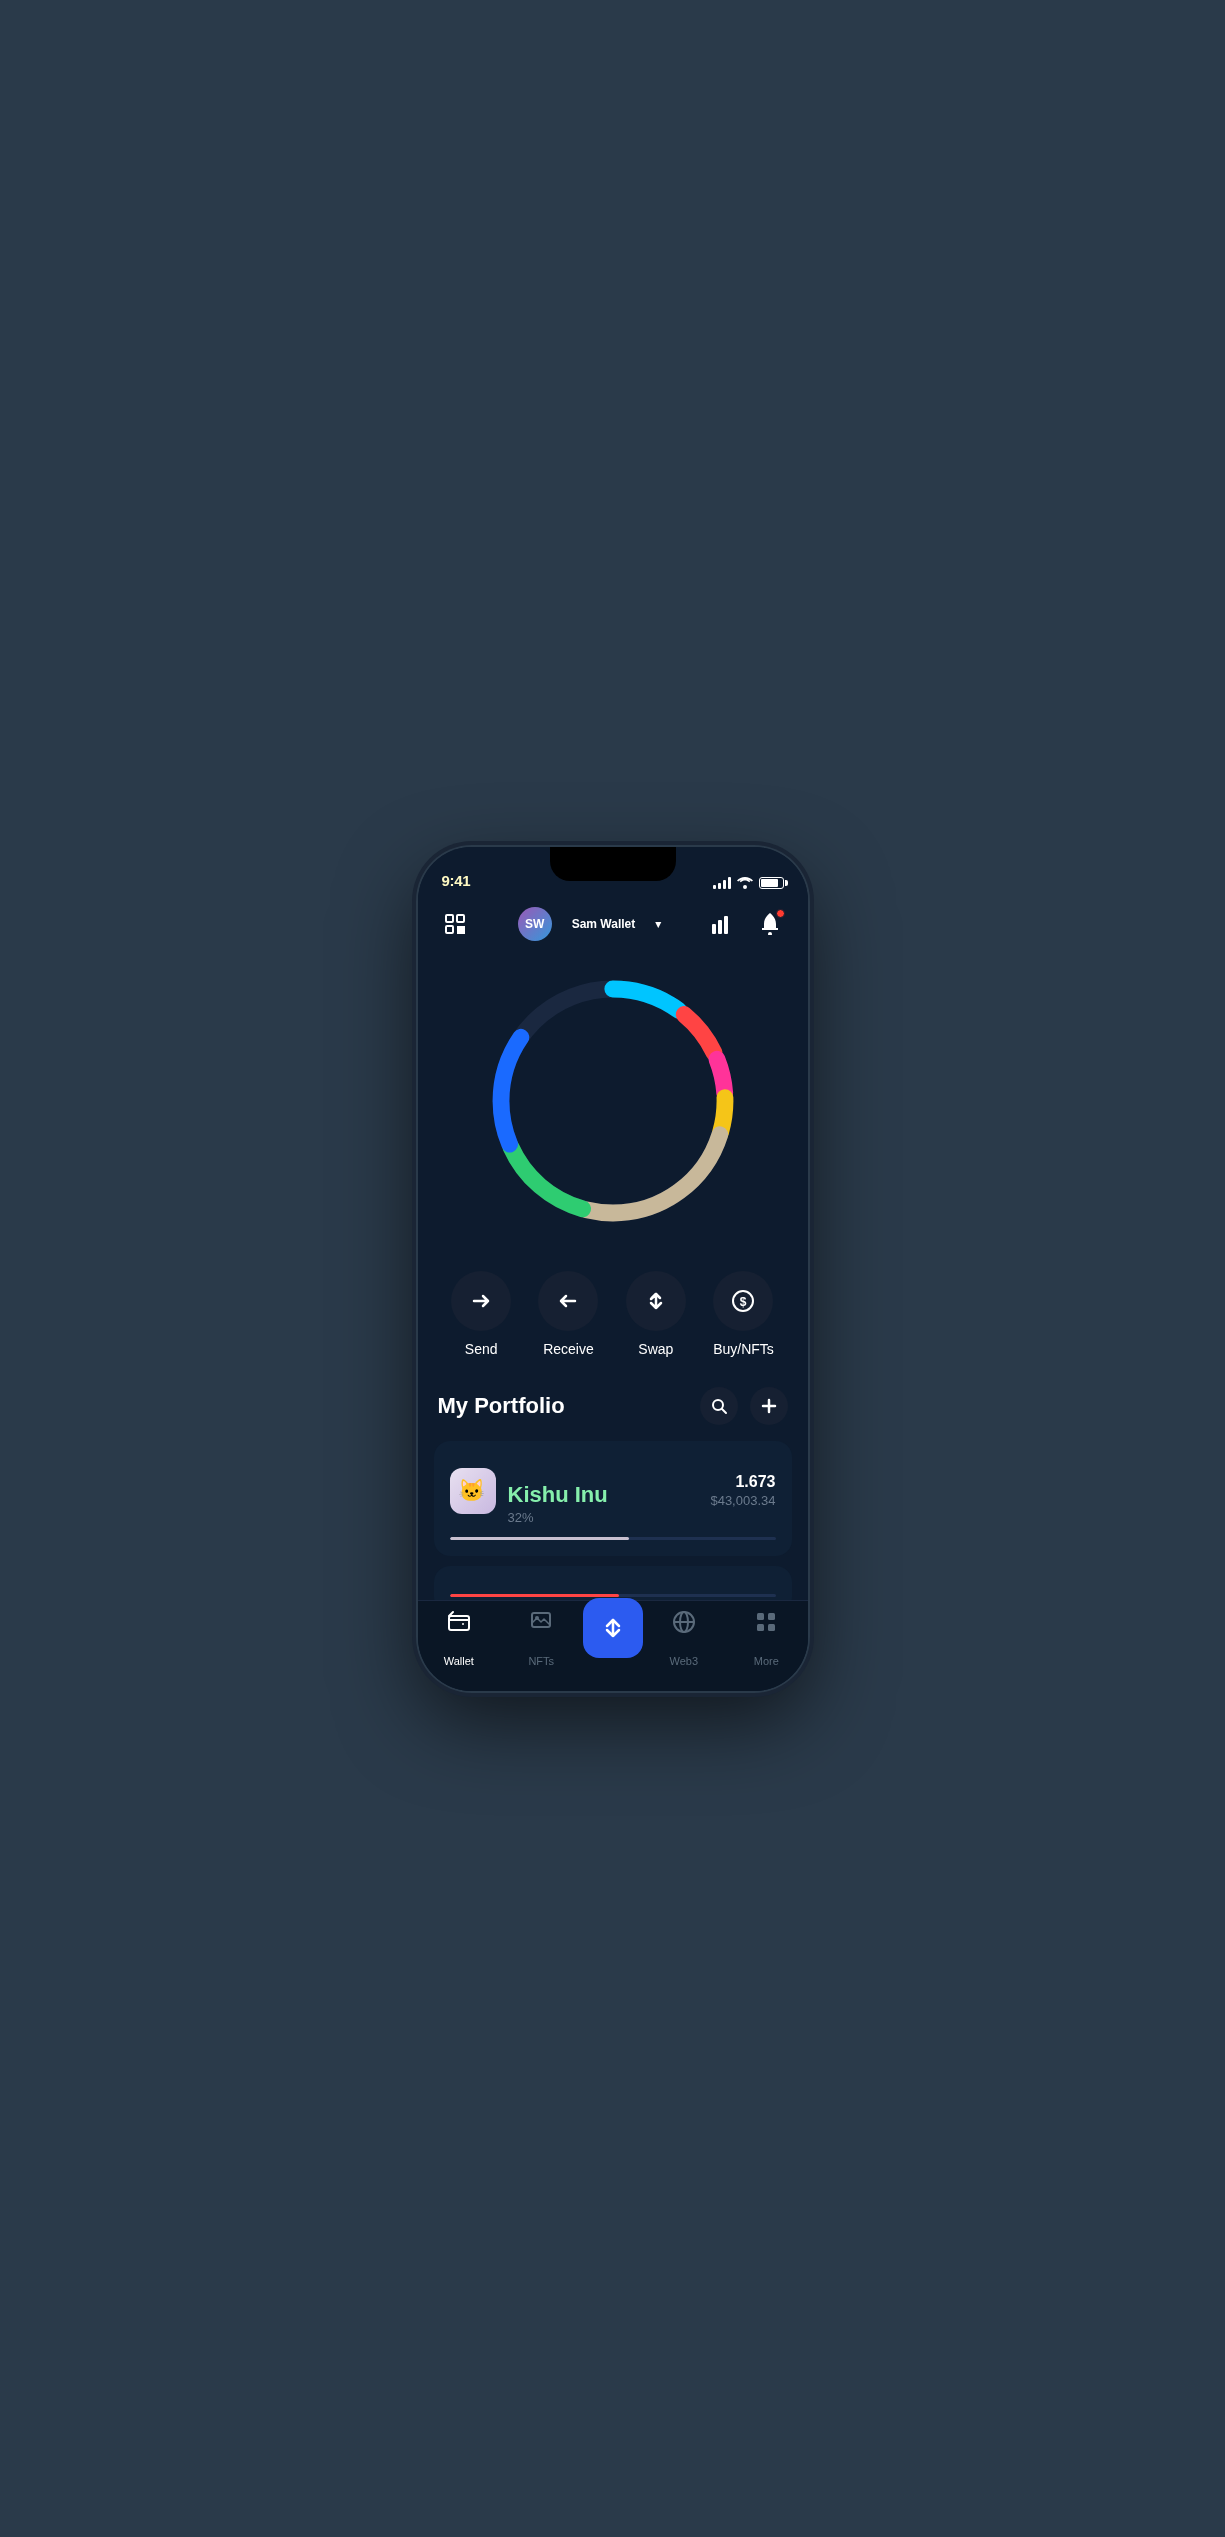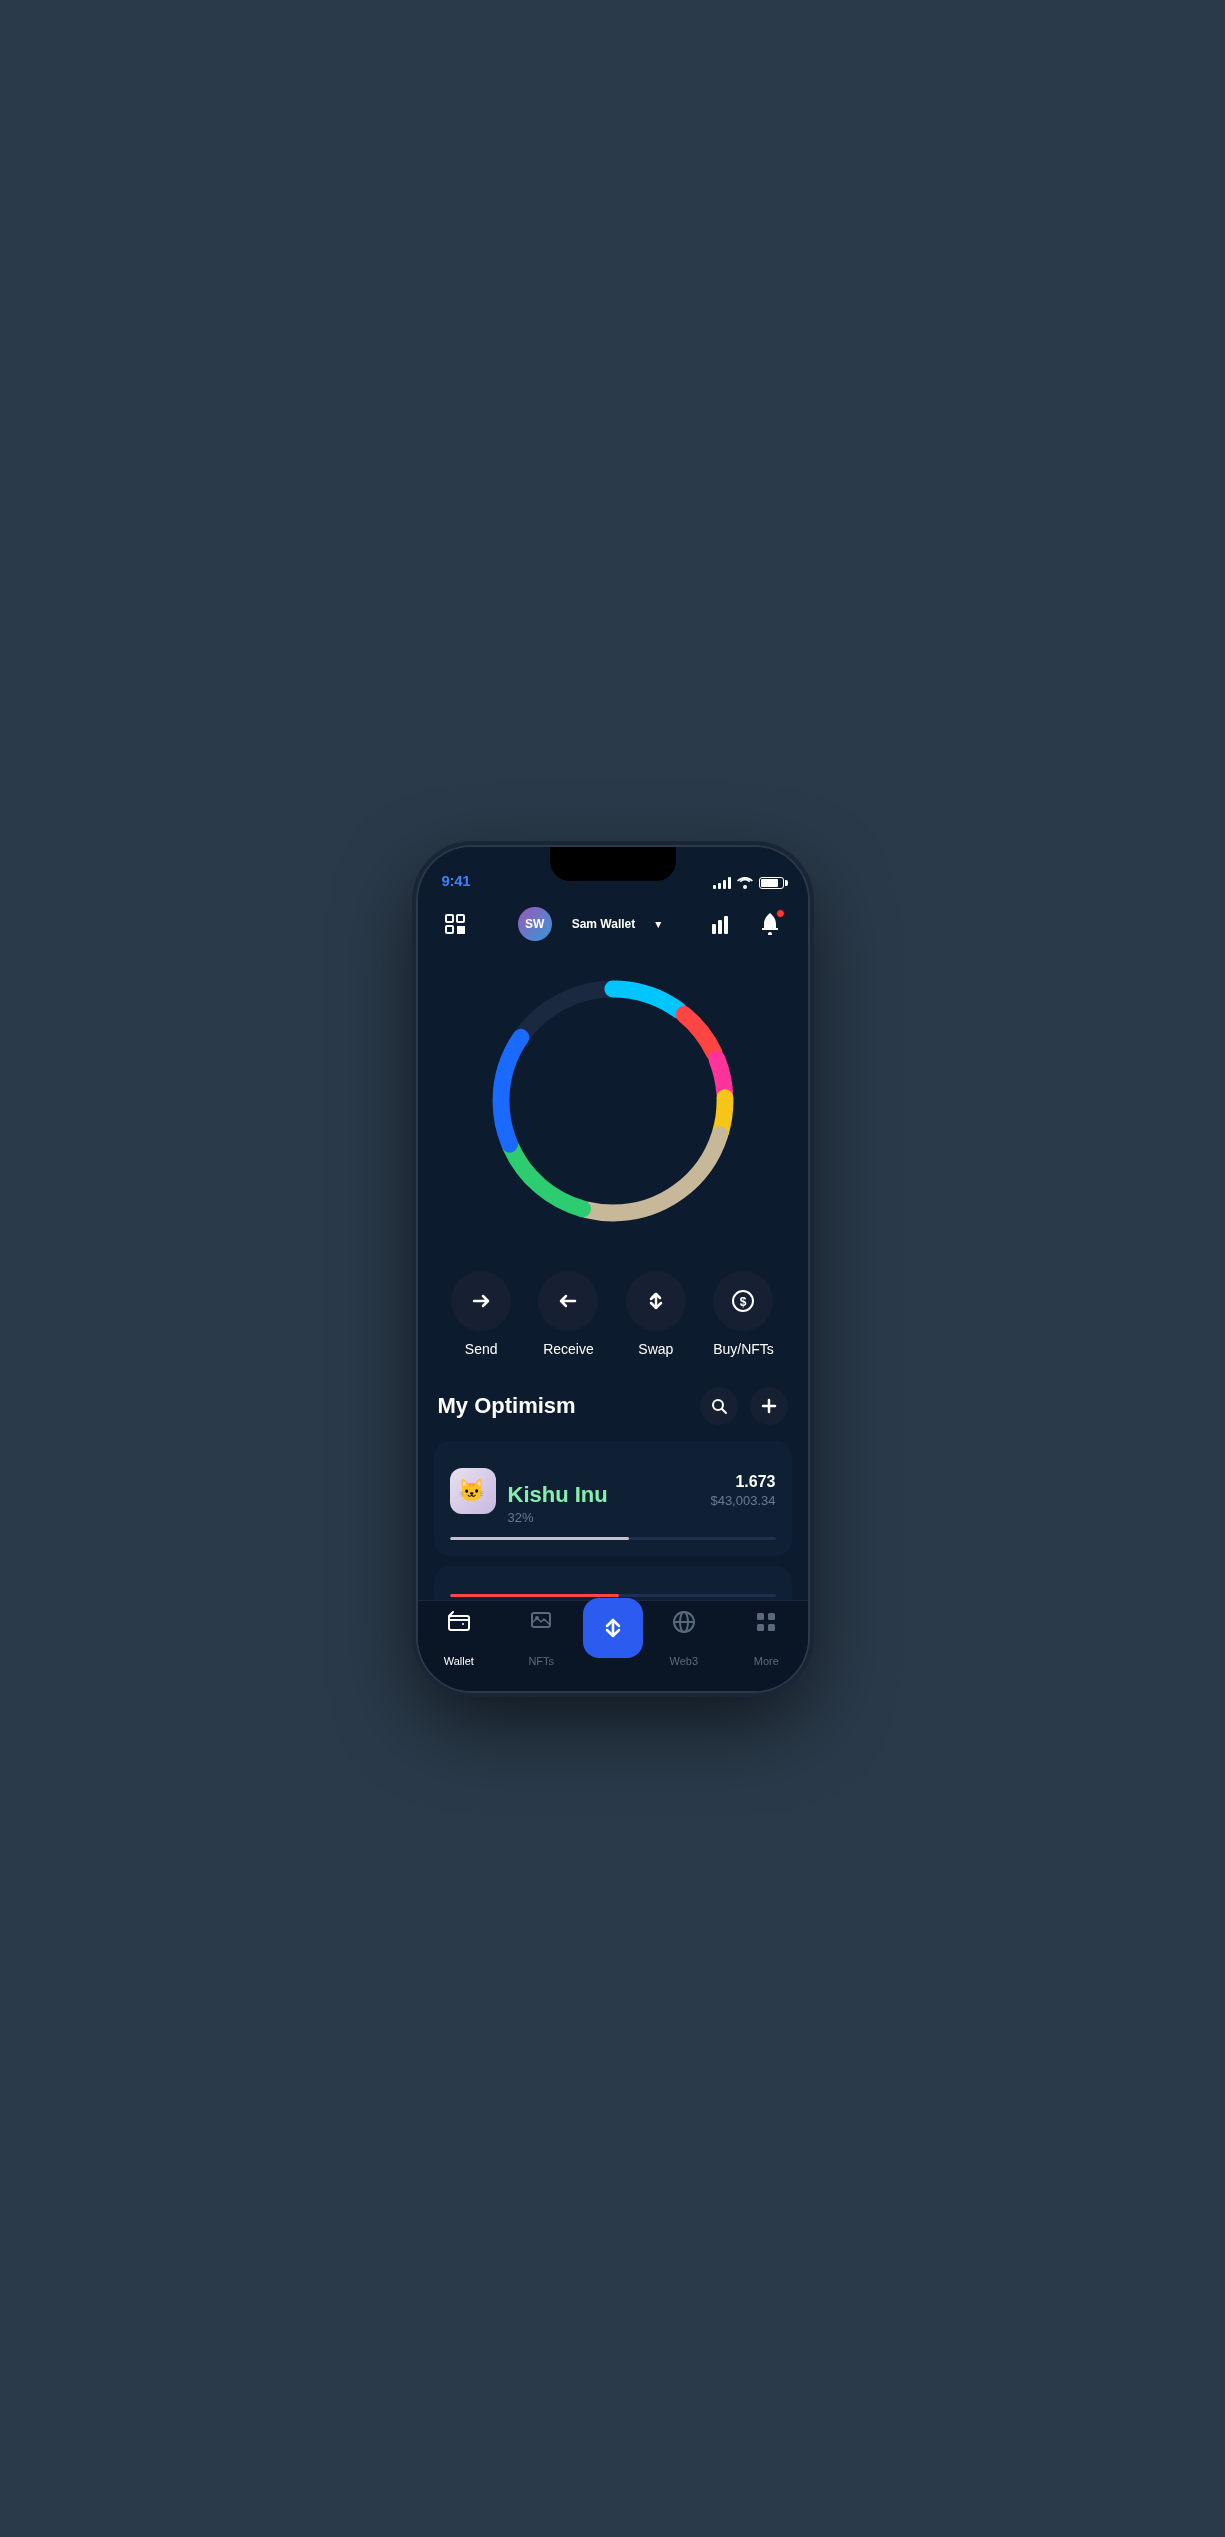--- a/index.html
+++ b/index.html
@@ -50,21 +50,21 @@
       display: flex;
       align-items: flex-end;
       justify-content: space-between;
       padding: 0 24px 8px;
       z-index: 99;
     }
 
     .status-time {
       font-size: 15px;
       font-weight: 600;
-      color: #3b82f6;
+      color: #fef9c3;
       letter-spacing: -0.3px;
     }
 
     .status-icons {
       display: flex;
       align-items: center;
       gap: 6px;
     }
 
     .signal-bars {
@@ -636,21 +636,21 @@
             <circle cx="12" cy="12" r="10" stroke="white" stroke-width="2"></circle>
             <text x="12" y="17" text-anchor="middle" fill="white" font-size="12" font-weight="bold">$</text>
           </svg>
         </div>
         <span class="action-btn-label">Buy/NFTs</span>
       </div>
     </div>
 
     <div class="portfolio-section">
       <div class="portfolio-header">
-        <h2 class="portfolio-title">My Optimism</h2>
+        <h2 class="portfolio-title">My Portfolio</h2>
         <div class="portfolio-actions">
           <div class="portfolio-action-btn">
             <svg width="18" height="18" viewBox="0 0 18 18" fill="none" stroke="white" stroke-width="2">
               <circle cx="8" cy="8" r="5"></circle>
               <path d="M12 12l4 4" stroke-linecap="round"></path>
             </svg>
           </div>
           <div class="portfolio-action-btn">
             <svg width="18" height="18" viewBox="0 0 18 18" fill="none" stroke="white" stroke-width="2.5">
               <path d="M9 3v12M3 9h12" stroke-linecap="round"></path>

